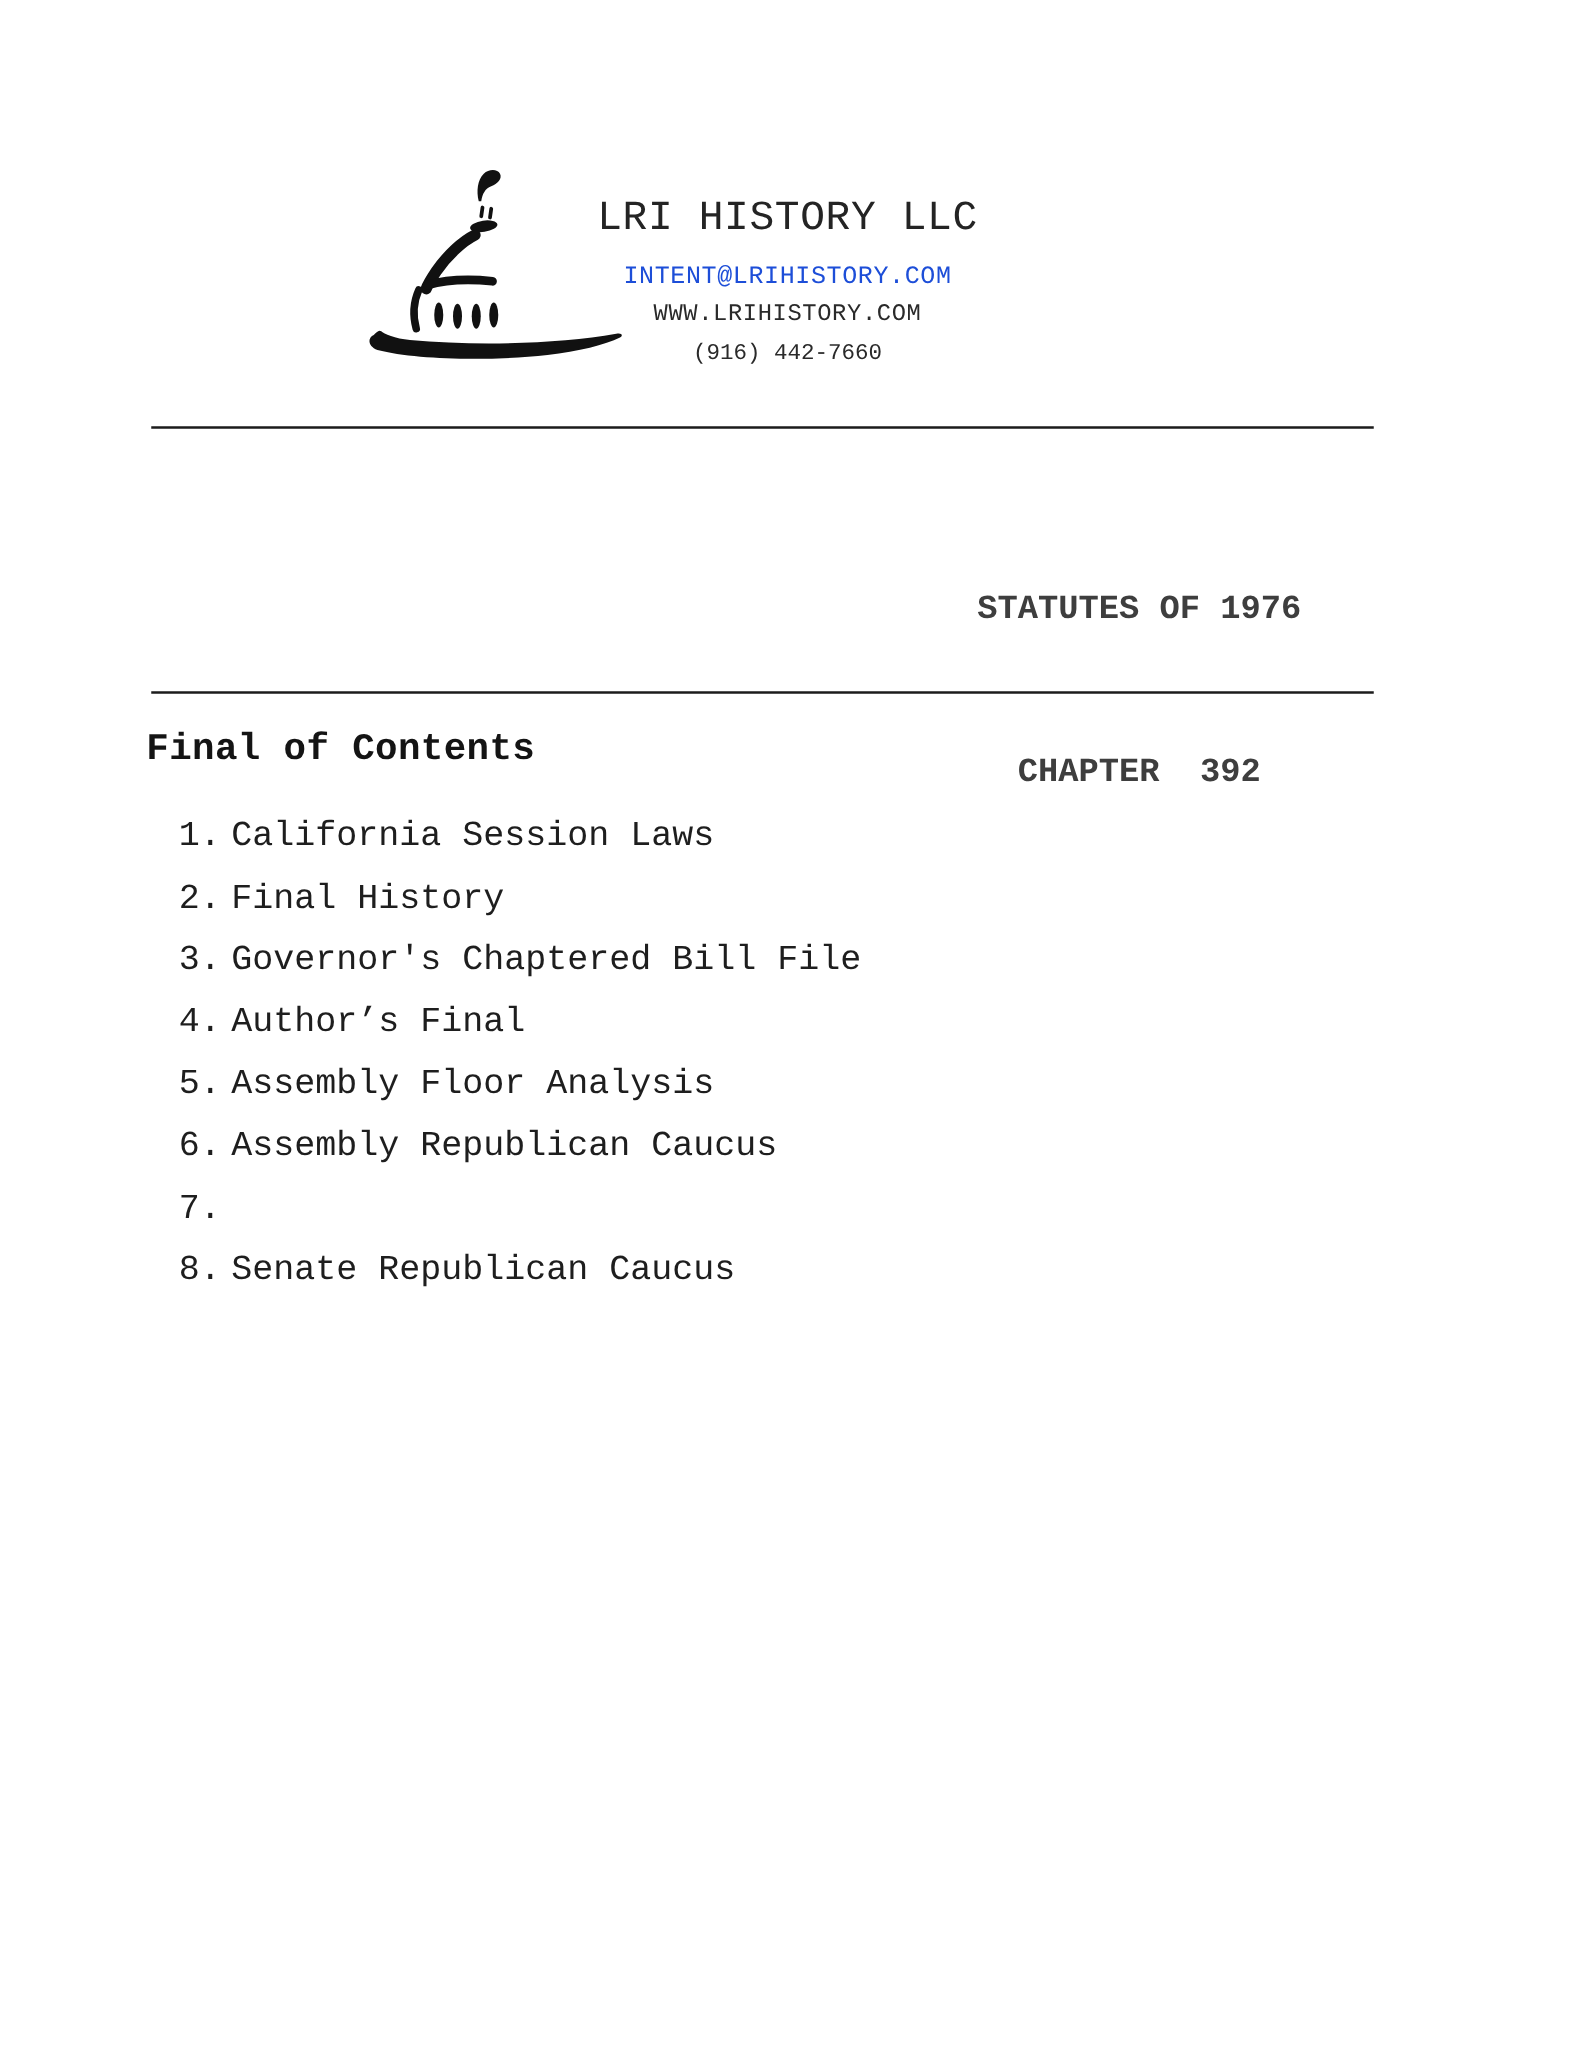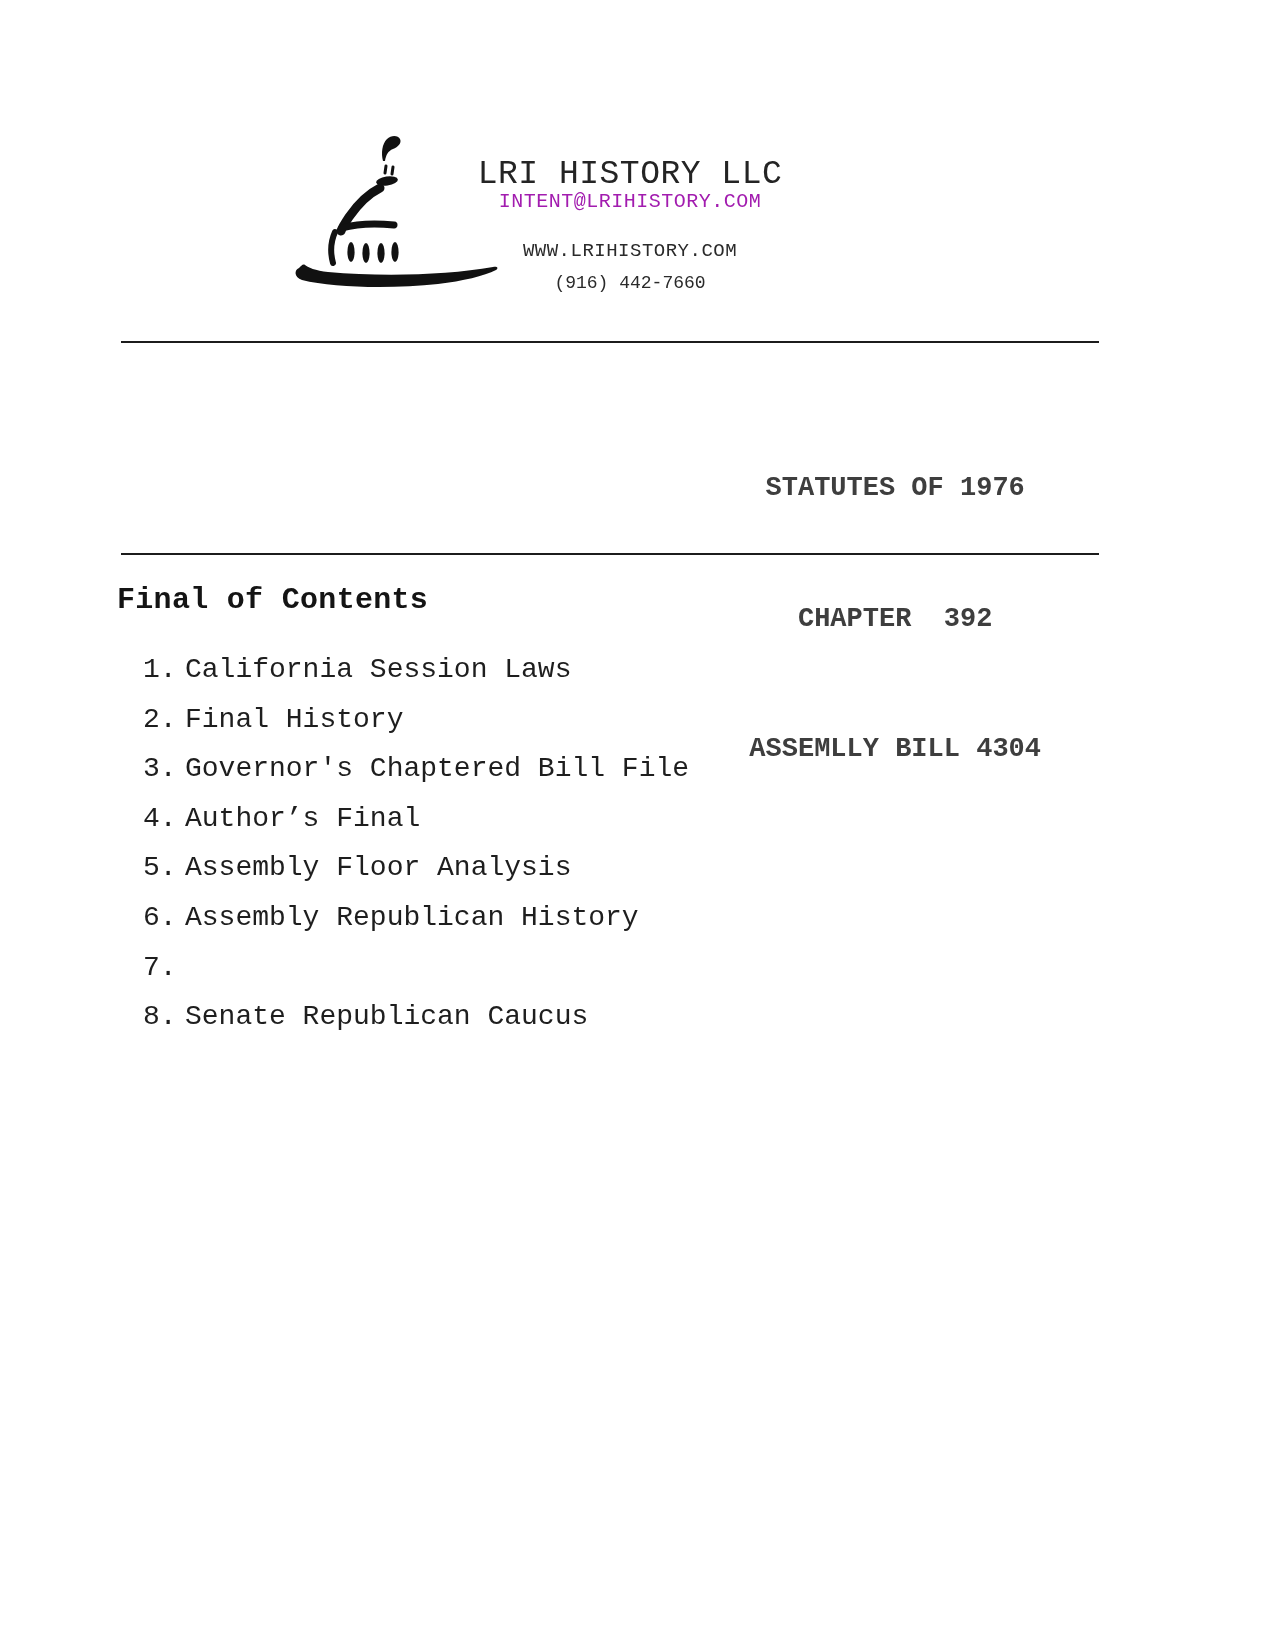--- a/index.html
+++ b/index.html
@@ -39,26 +39,26 @@
     width: 400px;
     font-size: 33px;
     line-height: 1;
     letter-spacing: 0.5px;
     color: #242424;
     white-space: nowrap;
   }
   .contact-email {
     position: absolute;
     left: 0;
-    top: 192px;
+    top: 212px;
     width: 400px;
     font-size: 20px;
     line-height: 1;
     letter-spacing: 0.5px;
-    color: #a21caf;
+    color: #1d4ed8;
     white-space: nowrap;
   }
   .contact-website {
     position: absolute;
     left: 0;
     top: 242px;
     width: 400px;
     font-size: 19px;
     line-height: 1;
     letter-spacing: 0.5px;
@@ -174,21 +174,20 @@
     <div class="contact-website">WWW.LRIHISTORY.COM</div>
     <div class="contact-phone">(916) 442-7660</div>
   </div>
 
   <div class="rule rule-top"></div>
   <div class="rule rule-bottom"></div>
 
   <div class="reference-block">
     <div>STATUTES OF 1976</div>
     <div>CHAPTER  392</div>
-    <div>ASSEMLLY BILL 4304</div>
   </div>
 
   <div class="toc-heading">Final of Contents</div>
 
   <ol class="toc-list">
     <li class="toc-item">
       <span class="toc-num">1.</span>
       <span class="toc-label">California Session Laws</span>
     </li>
     <li class="toc-item">
@@ -202,21 +201,21 @@
     <li class="toc-item">
       <span class="toc-num">4.</span>
       <span class="toc-label">Author’s Final</span>
     </li>
     <li class="toc-item">
       <span class="toc-num">5.</span>
       <span class="toc-label">Assembly Floor Analysis</span>
     </li>
     <li class="toc-item">
       <span class="toc-num">6.</span>
-      <span class="toc-label">Assembly Republican History</span>
+      <span class="toc-label">Assembly Republican Caucus</span>
     </li>
     <li class="toc-item">
       <span class="toc-num">7.</span>
     </li>
     <li class="toc-item">
       <span class="toc-num">8.</span>
       <span class="toc-label">Senate Republican Caucus</span>
     </li>
   </ol>
 

